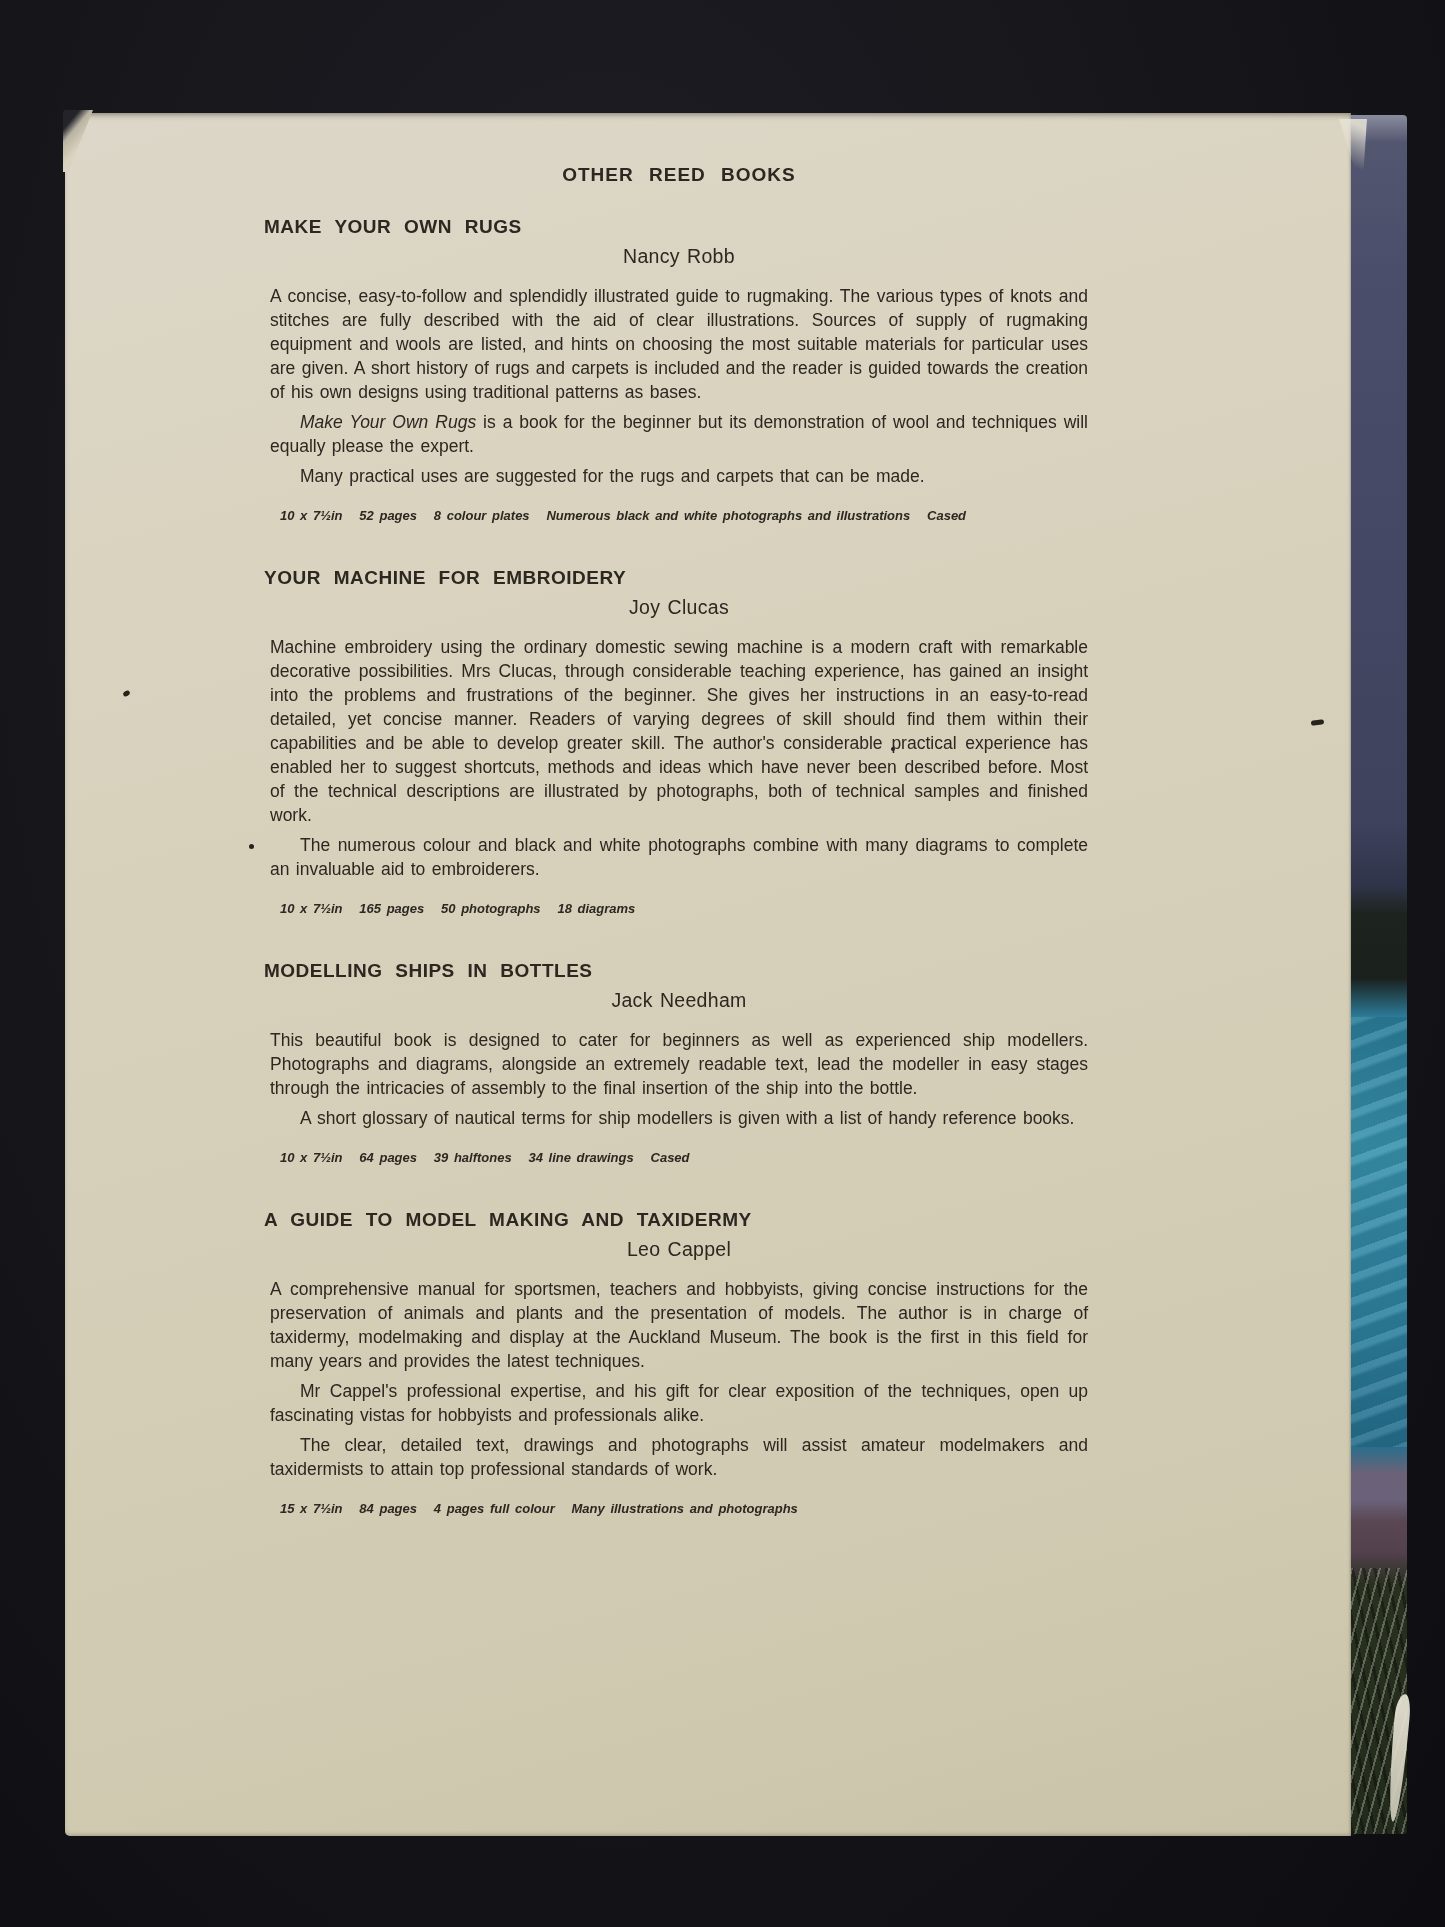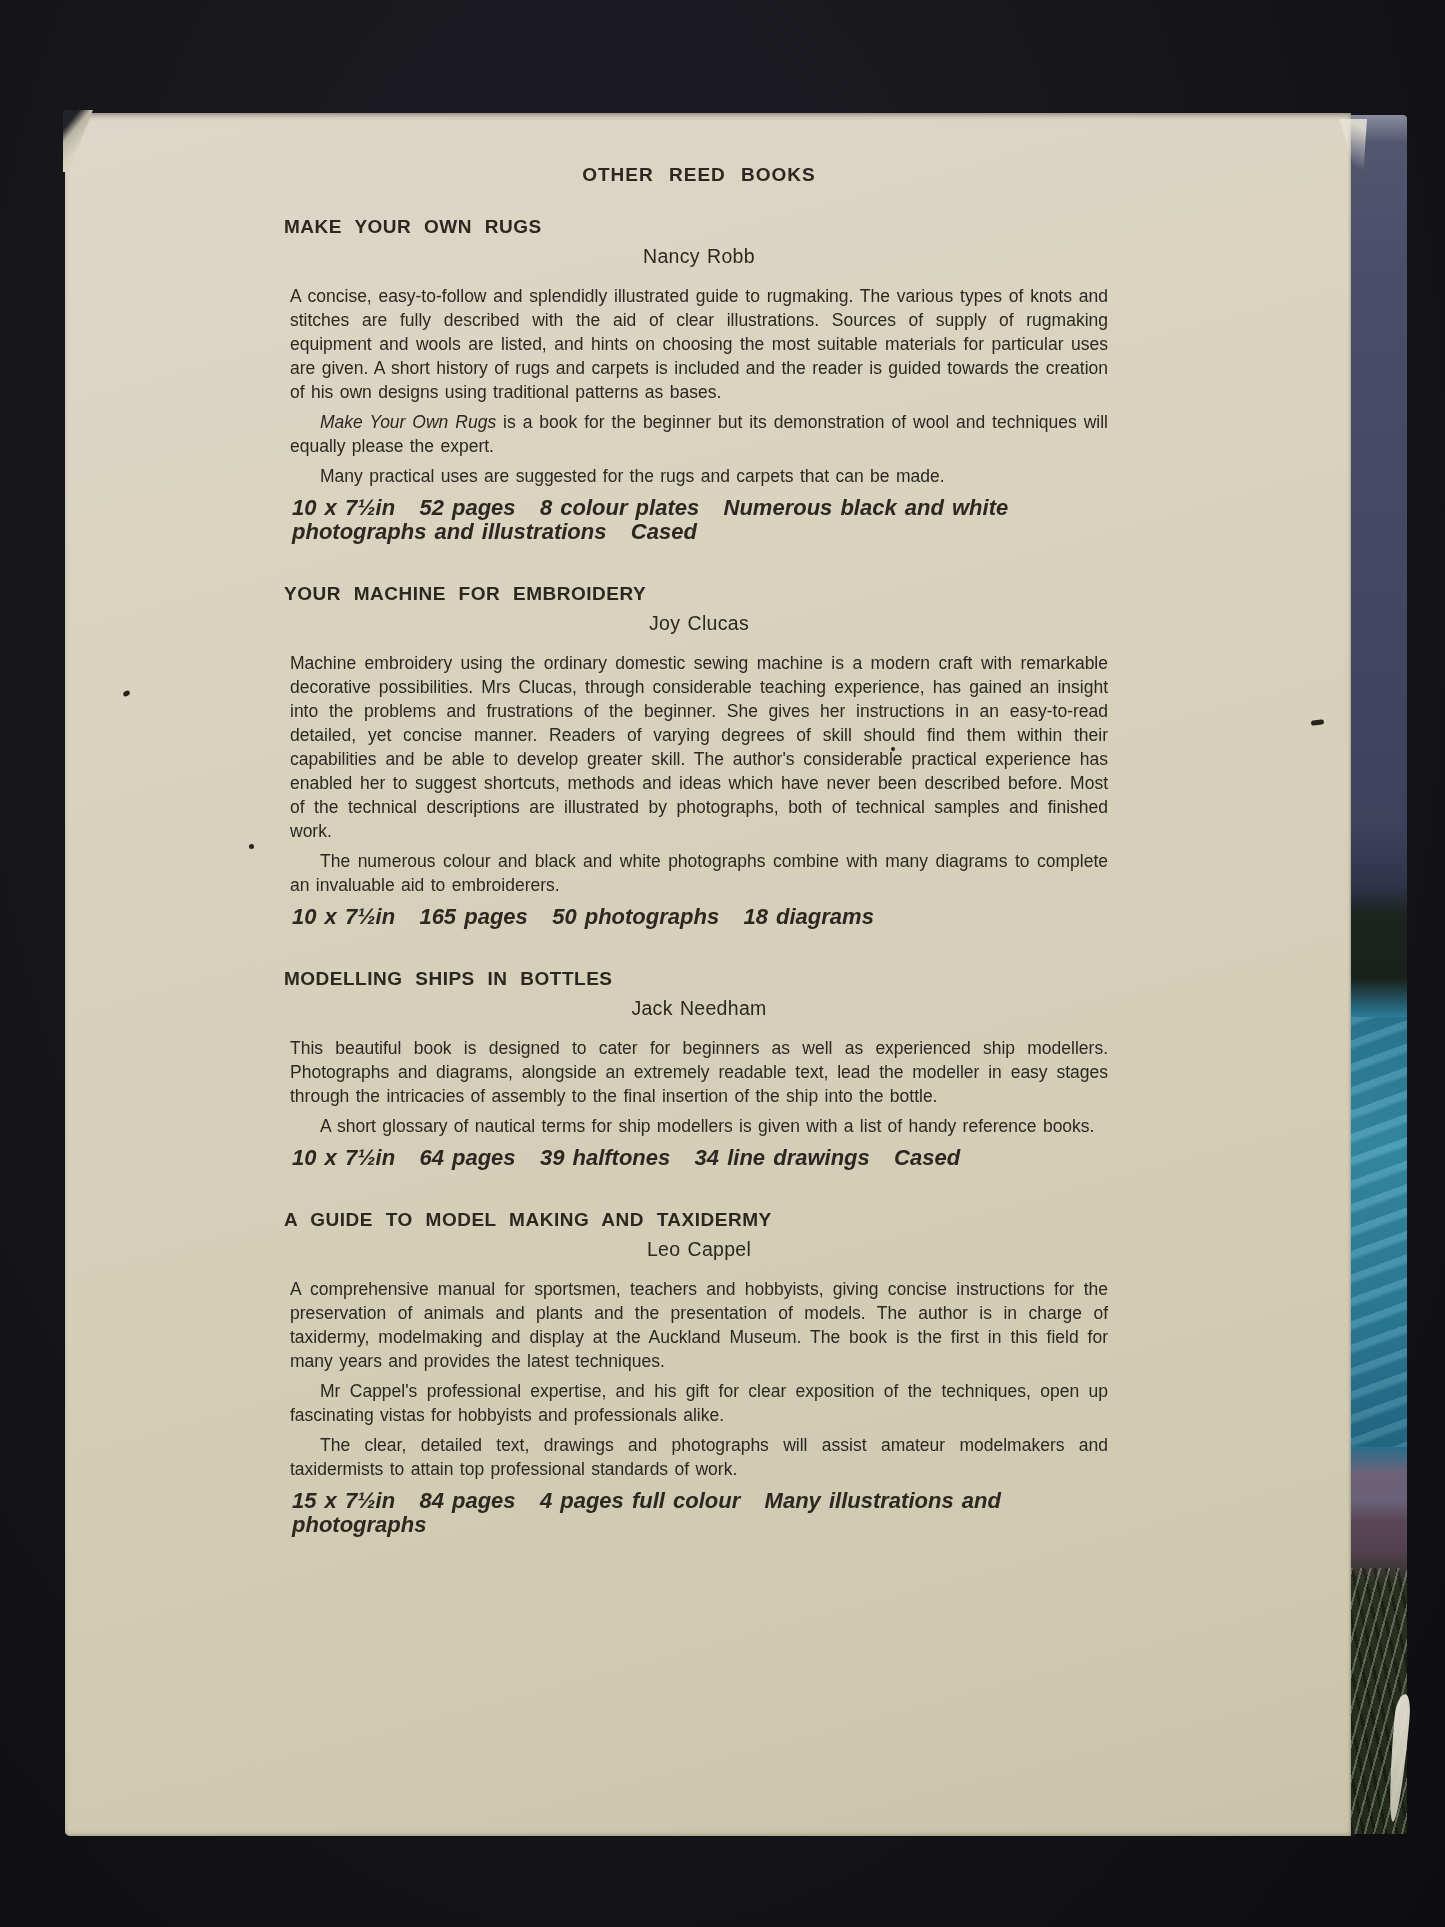--- a/index.html
+++ b/index.html
@@ -35,30 +35,30 @@
     clip-path:polygon(0 0,100% 0,18% 100%,0 100%);border-radius:3px 0 0 0;}
   .crease-tr{position:absolute;right:40px;top:6px;width:28px;height:74px;opacity:.85;
     background:linear-gradient(205deg,#e8e4d6 12%,rgba(232,228,214,0) 62%);
     clip-path:polygon(100% 0,0 0,82% 100%);}
   .speck{position:absolute;background:#26221c;border-radius:50%;}
   .speck.s1{left:58px;top:578px;width:7px;height:5px;transform:rotate(-30deg);}
   .speck.s2{left:184px;top:731px;width:5px;height:5px;}
   .speck.s3{left:1246px;top:607px;width:13px;height:5px;border-radius:3px;transform:rotate(-8deg);}
   .speck.s4{left:826px;top:634px;width:4px;height:4px;}
 
-  .text-col{position:absolute;left:219px;top:50px;width:830px;color:#2c2720;
+  .text-col{position:absolute;left:199px;top:50px;width:830px;color:#2c2720;
     font-size:17.5px;line-height:24px;text-align:justify;word-spacing:1.5px;}
   .main-heading{text-align:center;font-weight:bold;font-size:19px;letter-spacing:1px;
     word-spacing:9px;margin:0 0 28px 0;}
   section{margin:0 0 38px 0;}
   .btitle{font-weight:bold;font-size:19px;letter-spacing:.5px;word-spacing:7px;margin:0;text-align:left;}
   .author{font-size:19.5px;letter-spacing:.3px;margin:5px 0 16px 0;text-align:center;}
   p{margin:6px;}
   p.indent{text-indent:30px;}
-  .specs{font-weight:bold;font-style:italic;font-size:22px;margin:8px;
+  .specs{font-weight:bold;font-style:italic;font-size:13px;margin:16px;
     white-space:pre-wrap;word-spacing:2px;text-align:left;}
 </style>
 </head>
 <body>
 
 <div class="photo">
   <div class="book">
     <div class="cover"></div>
     <div class="chip-tl"></div>
     <div class="fold"></div>

